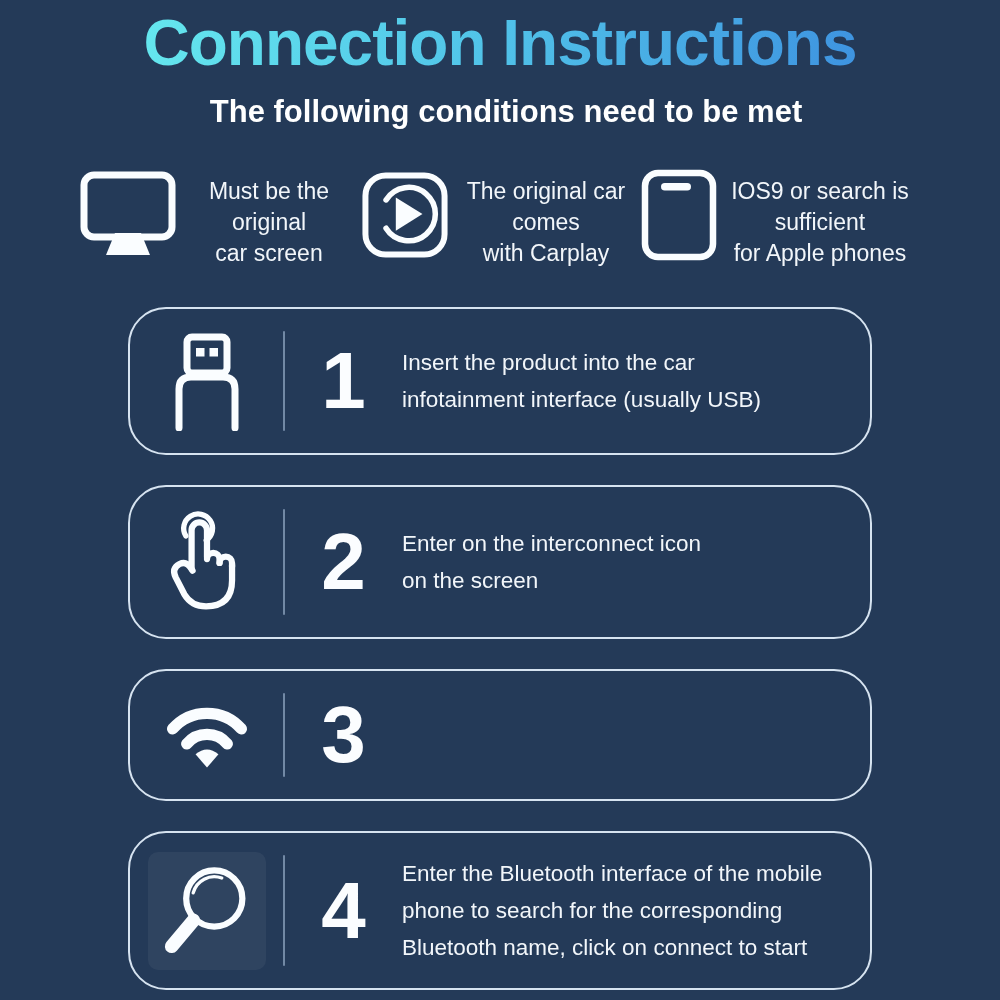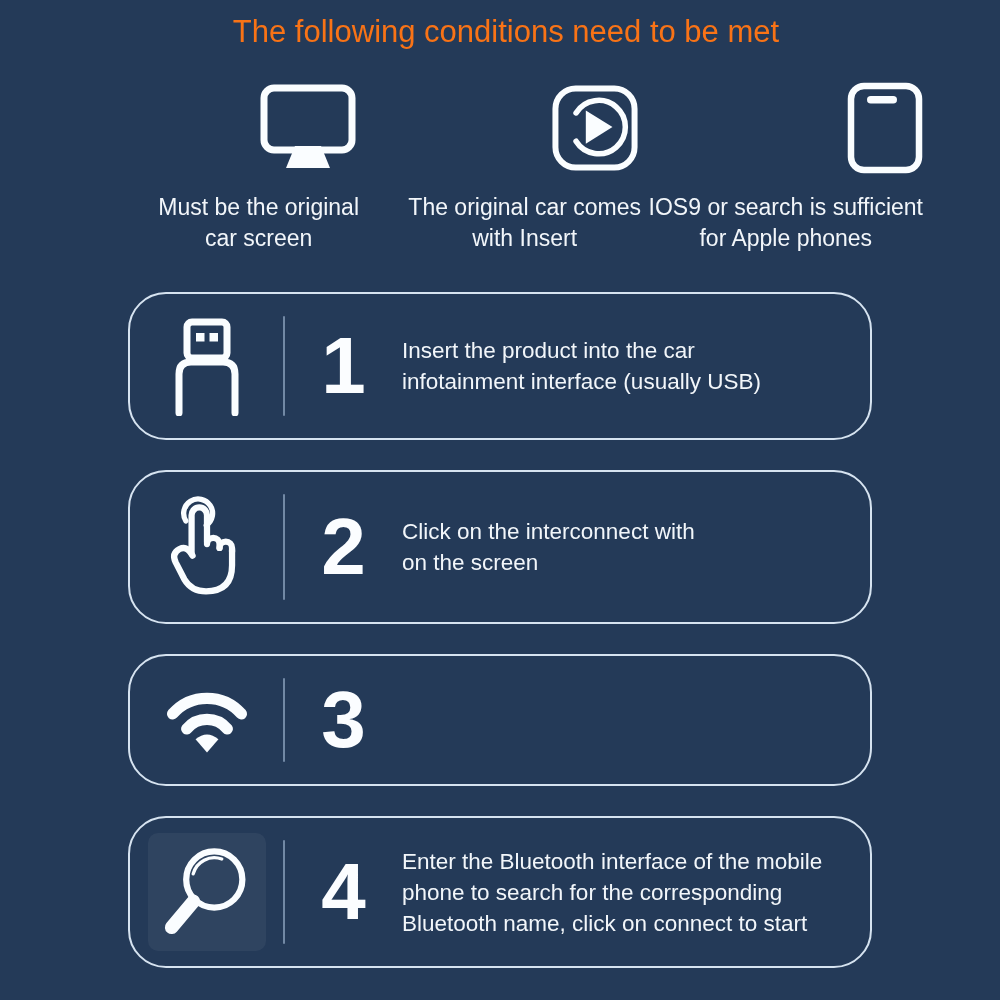--- a/index.html
+++ b/index.html
@@ -15,28 +15,28 @@
   .title {
     margin-top: 6px;
     font-size: 64px; font-weight: bold; letter-spacing: -1px;
     background: linear-gradient(100deg, #65e7ee 0%, #52c6e9 45%, #3e93e0 100%);
     -webkit-background-clip: text; background-clip: text;
     color: transparent; -webkit-text-fill-color: transparent;
     white-space: nowrap;
   }
   .subtitle {
     margin-top: 14px;
-    font-size: 31px; font-weight: normal; color: #f97316;
+    font-size: 31px; font-weight: bold; color: #ffffff;
     white-space: nowrap;
     margin-left: 12px;
   }
 
   
   .conditions { margin-top: 30px; display: flex; justify-content: center; width: 100%; }
-  .condition { width: 282px; display: flex; flex-direction: column; align-items: flex-end; }
+  .condition { width: 282px; display: flex; flex-direction: row; align-items: center; }
   .cond-icon { height: 96px; display: flex; align-items: center; justify-content: center; }
   .cond-label {
     margin-top: 16px; text-align: center;
     font-size: 23px; line-height: 31px; color: #f2f6fa;
     white-space: pre-line;
   }
 
   
   .steps { margin-top: 38px; width: 744px; }
   .step {
@@ -53,33 +53,34 @@
     background: rgba(255,255,255,0.05);
   }
   .step-icon-cell svg { position: relative; }
   .step-divider { width: 2px; align-self: stretch; background: #9db3cf; opacity: 0.65; border-radius: 1px; }
   .step-number {
     width: 117px; text-align: center;
     font-size: 80px; font-weight: bold; color: #fbfdff; line-height: 1;
   }
   .step-text {
     flex: 1; padding-right: 12px;
-    font-size: 22.5px; line-height: 31px; color: #f2f6fa;
+    font-size: 22.5px; line-height: 37px; color: #f2f6fa;
     white-space: pre-line;
   }
 
   svg { display: block; }
   .stroke { fill: none; stroke: #fafdff; stroke-linecap: round; stroke-linejoin: round; }
   .fill { fill: #fafdff; stroke: none; }
 </style>
 </head>
 <body>
 
 <div class="page">
 
+  <div class="title">Connection Instructions</div>
   <div class="subtitle">The following conditions need to be met</div>
 
   <div class="conditions">
 
     <div class="condition">
       <div class="cond-icon">
         <svg width="102" height="92" viewBox="0 0 100 92">
           <rect class="stroke" x="6" y="6" width="88" height="62" rx="10" stroke-width="7"></rect>
           <polygon class="fill" points="37,64 63,64 72,86 28,86"></polygon>
         </svg>
@@ -90,21 +91,21 @@
 
     <div class="condition">
       <div class="cond-icon">
         <svg width="92" height="92" viewBox="0 0 100 100">
           <rect class="stroke" x="7" y="7" width="86" height="86" rx="22" stroke-width="6.5"></rect>
           <path class="stroke" d="M29.4 33.6 A29 29 0 1 1 29.4 64.4" stroke-width="6"></path>
           <polygon class="fill" points="40,31 40,67 69,49" stroke="#fafdff" stroke-width="4" stroke-linejoin="round"></polygon>
         </svg>
       </div>
       <div class="cond-label">The original car comes
-with Insert</div>
+with Carplay</div>
     </div>
 
     <div class="condition">
       <div class="cond-icon">
         <svg width="76" height="92" viewBox="0 0 76 92">
           <rect class="stroke" x="4" y="4" width="68" height="84" rx="13" stroke-width="6.5"></rect>
           <rect class="fill" x="20" y="14" width="30" height="7.5" rx="3.75"></rect>
         </svg>
       </div>
       <div class="cond-label">IOS9 or search is sufficient
@@ -135,21 +136,21 @@
         <svg width="106" height="106" viewBox="0 0 110 110">
           <path class="stroke" d="M33 28 A15 15 0 1 1 54.2 32.6" stroke-width="5.5"></path>
           <path class="stroke" d="M39 62 L39 22 A8 8 0 0 1 55 22 L55 50" stroke-width="6.5"></path>
           <path class="stroke" d="M55 52 A6.5 6.5 0 0 1 68 52 L68 56" stroke-width="6.5"></path>
           <path class="stroke" d="M68 56 A6.5 6.5 0 0 1 81 56 L81 60" stroke-width="6.5"></path>
           <path class="stroke" d="M81 58 L81 74 Q81 101 54 101 Q39 101 31.5 88.5 L22.5 71 Q18 61.5 26.5 57 Q33.5 53.5 38.5 61.5 L40 64" stroke-width="6.5"></path>
         </svg>
       </div>
       <div class="step-divider"></div>
       <div class="step-number">2</div>
-      <div class="step-text">Click on the interconnect with
+      <div class="step-text">Enter on the interconnect icon
 on the screen</div>
     </div>
 
     <div class="step">
       <div class="step-icon-cell">
         <svg width="88" height="84" viewBox="0 0 100 84">
           <path class="stroke" d="M11 35 A52 52 0 0 1 89 35" stroke-width="13" stroke-linecap="butt"></path>
           <path class="stroke" d="M27 52 A30 30 0 0 1 73 52" stroke-width="13" stroke-linecap="butt"></path>
           <path class="fill" d="M37 64 Q50 53 63 64 L50 79 Z"></path>
         </svg>

